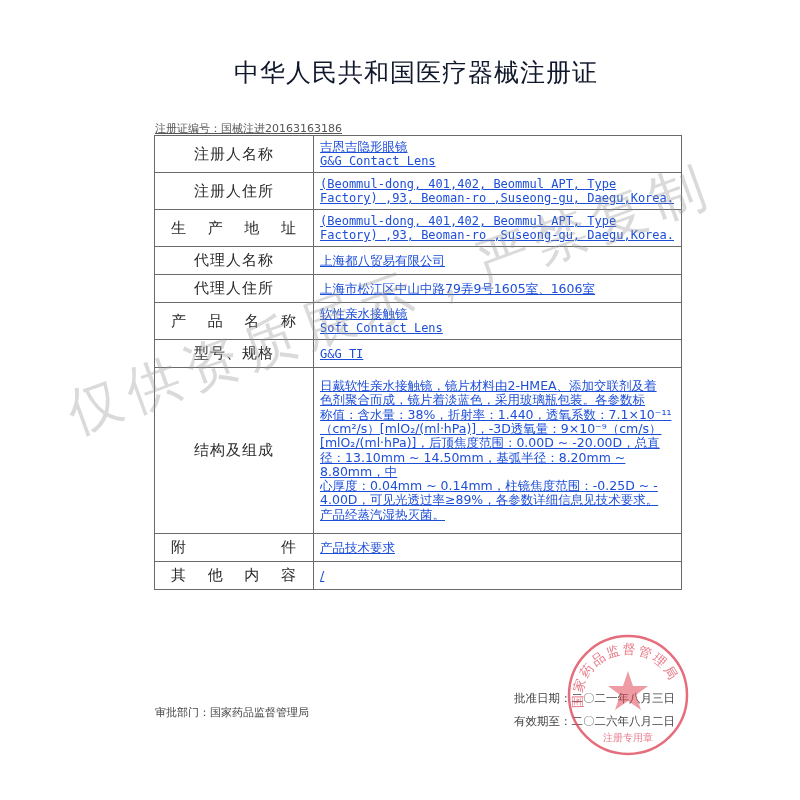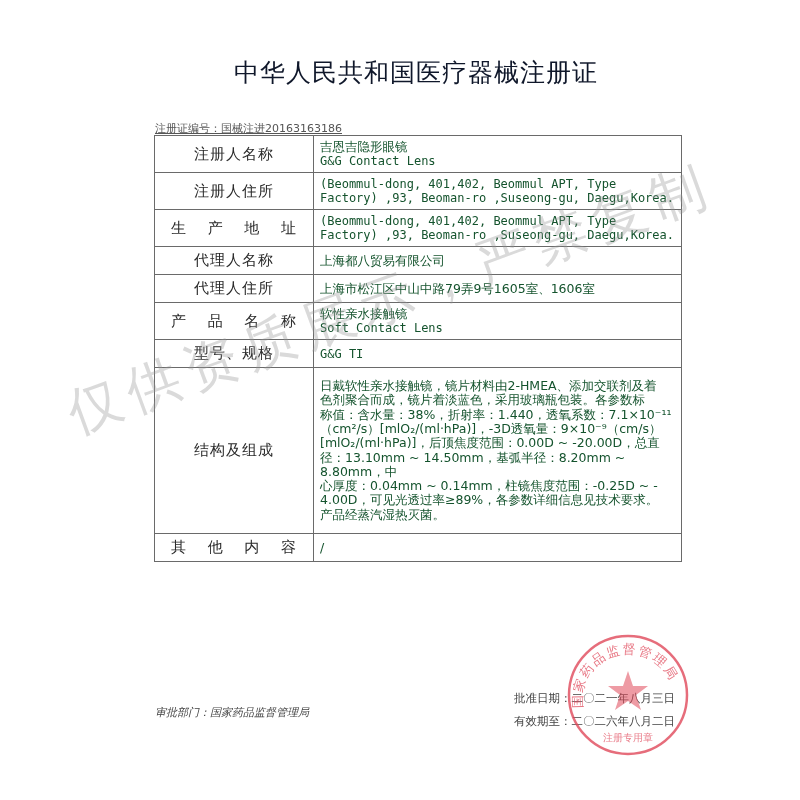--- a/index.html
+++ b/index.html
@@ -8,26 +8,26 @@
   .title { position:absolute; top:56px; left:16px; width:800px; text-align:center;
            font-family:"DejaVu Sans", "Liberation Sans", sans-serif; font-size:25px; letter-spacing:1px; color:#0f172a; }
   .regno { position:absolute; top:121px; left:155px; font-size:11px; color:#555;
            font-family:"DejaVu Sans", "Liberation Sans", sans-serif; }
   .regno .lbl { text-decoration:underline; }
   table.cert { position:absolute; top:135px; left:154px; width:528px; border-collapse:collapse; }
   table.cert td { border:1.5px solid #6a6a6a; vertical-align:middle; }
   td.k { width:126px; text-align:center; font-family:"DejaVu Sans", "Liberation Sans", sans-serif;
          font-size:15px; color:#2a2a2a; letter-spacing:1px; }
   td.k.spread { text-align:justify; text-align-last:justify; padding:0 16px; }
-  td.v { padding:1px 6px; font-size:12.5px; line-height:14px; color:#14532d; }
+  td.v { padding:1px 6px; font-size:12.5px; line-height:14px; color:#1d4ed8;text-decoration:underline; }
   td.v .mono { font-family:"DejaVu Sans Mono", "Liberation Mono", monospace; font-size:12px; }
   td.v .cn { font-family:"DejaVu Sans", "Liberation Sans", sans-serif; font-size:12.5px; }
   td.v.struct { font-size:12.5px; line-height:14.3px; padding:4px 6px; font-family:"DejaVu Sans", "Liberation Sans", sans-serif; }
   .footer-left { position:absolute; top:705px; left:155px; font-size:11px; color:#444;
-                 font-family:"DejaVu Sans", "Liberation Sans", sans-serif;font-style:italic; }
+                 font-family:"DejaVu Sans", "Liberation Sans", sans-serif; }
   .footer-right { position:absolute; left:514px; font-size:11.5px; color:#444;
                   font-family:"DejaVu Sans", "Liberation Sans", sans-serif; }
   .watermark { position:absolute; left:70px; top:380px; width:760px; font-size:54px;
                color:rgba(150,150,150,0.35); transform:rotate(-20deg); transform-origin:left center;
                font-family:"DejaVu Sans", "Liberation Sans", sans-serif; letter-spacing:8px;
                white-space:nowrap; pointer-events:none; }
   .stamp { position:absolute; left:566px; top:633px; width:124px; height:124px; pointer-events:none; }
 </style>
 </head>
 <body>
@@ -94,20 +94,26 @@
       <div>称值：含水量：38%，折射率：1.440，透氧系数：7.1×10⁻¹¹</div>
       <div>（cm²/s）[mlO₂/(ml·hPa)]，-3D透氧量：9×10⁻⁹（cm/s）</div>
       <div>[mlO₂/(ml·hPa)]，后顶焦度范围：0.00D ~ -20.00D，总直</div>
       <div>径：13.10mm ~ 14.50mm，基弧半径：8.20mm ~ 8.80mm，中</div>
       <div>心厚度：0.04mm ~ 0.14mm，柱镜焦度范围：-0.25D ~ -</div>
       <div>4.00D，可见光透过率≥89%，各参数详细信息见技术要求。</div>
       <div>产品经蒸汽湿热灭菌。</div>
     </td>
   </tr>
   <tr style="height:28px">
+    <td class="k spread">附　　件</td>
+    <td class="v">
+      <div class="cn">产品技术要求</div>
+    </td>
+  </tr>
+  <tr style="height:28px">
     <td class="k spread">其他内容</td>
     <td class="v">
       <div class="cn">/</div>
     </td>
   </tr>
 </tbody>
   </table>
 
 <div class="footer-left">
   <span>审批部门：</span><span>国家药品监督管理局</span>

